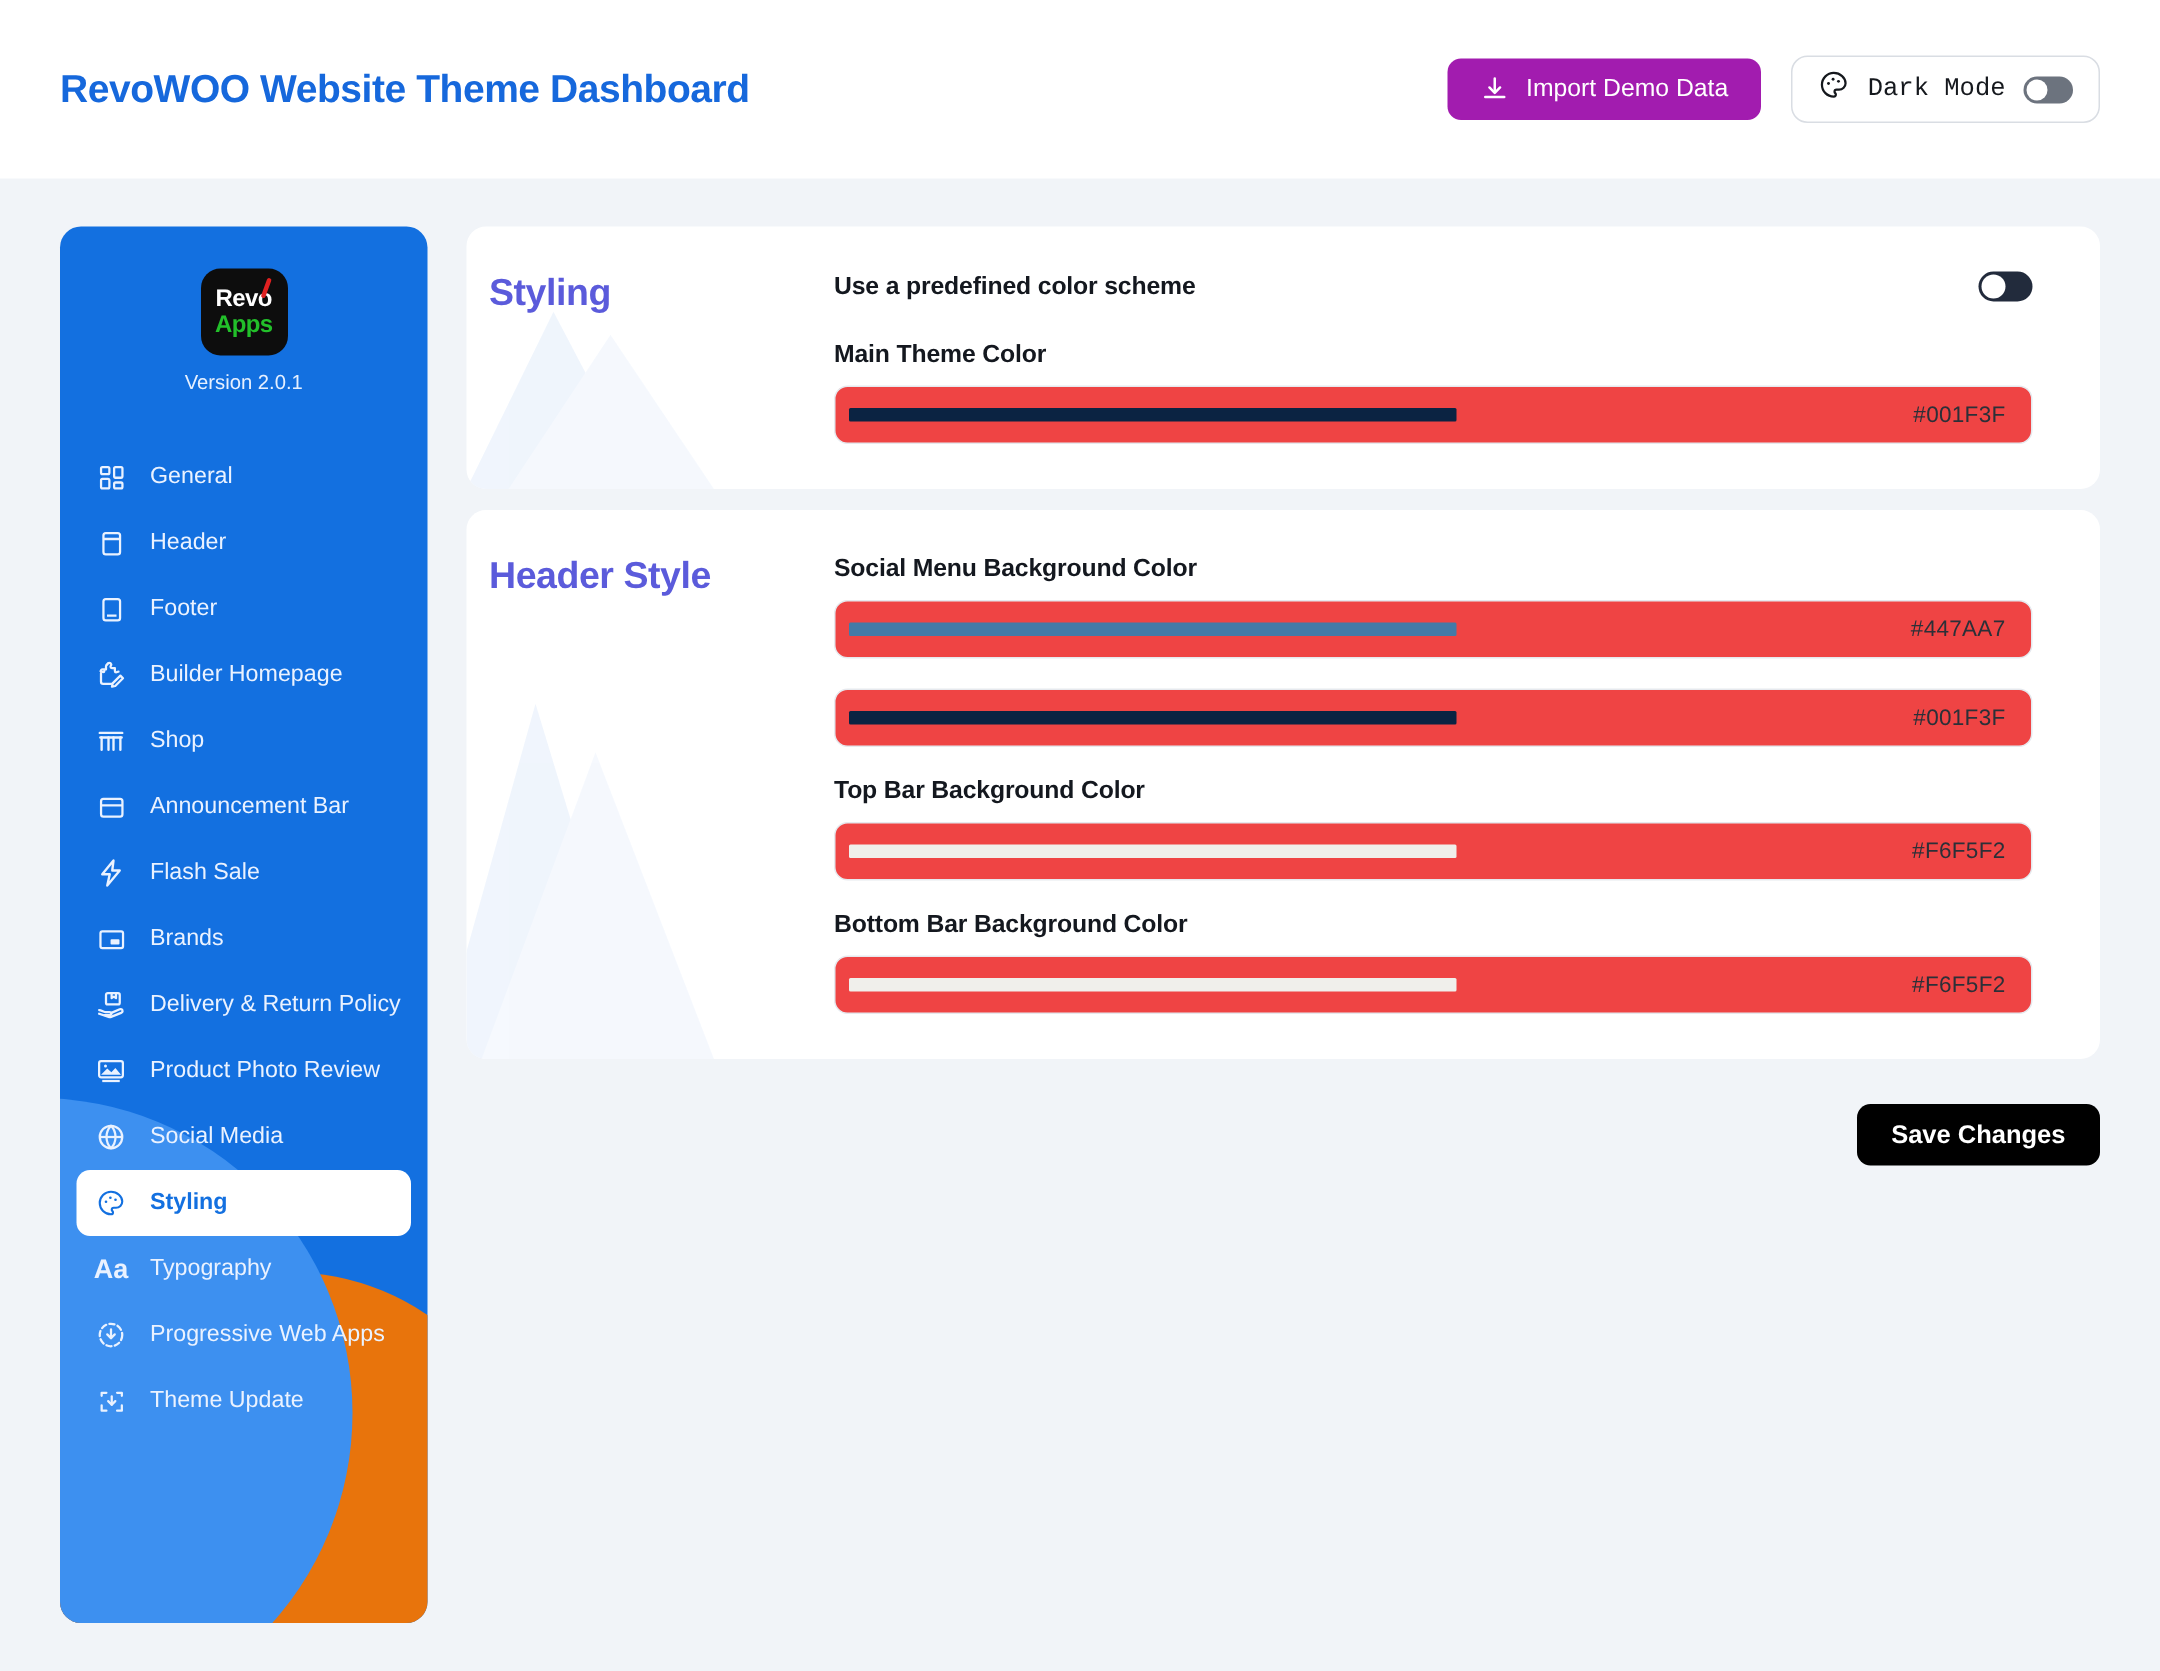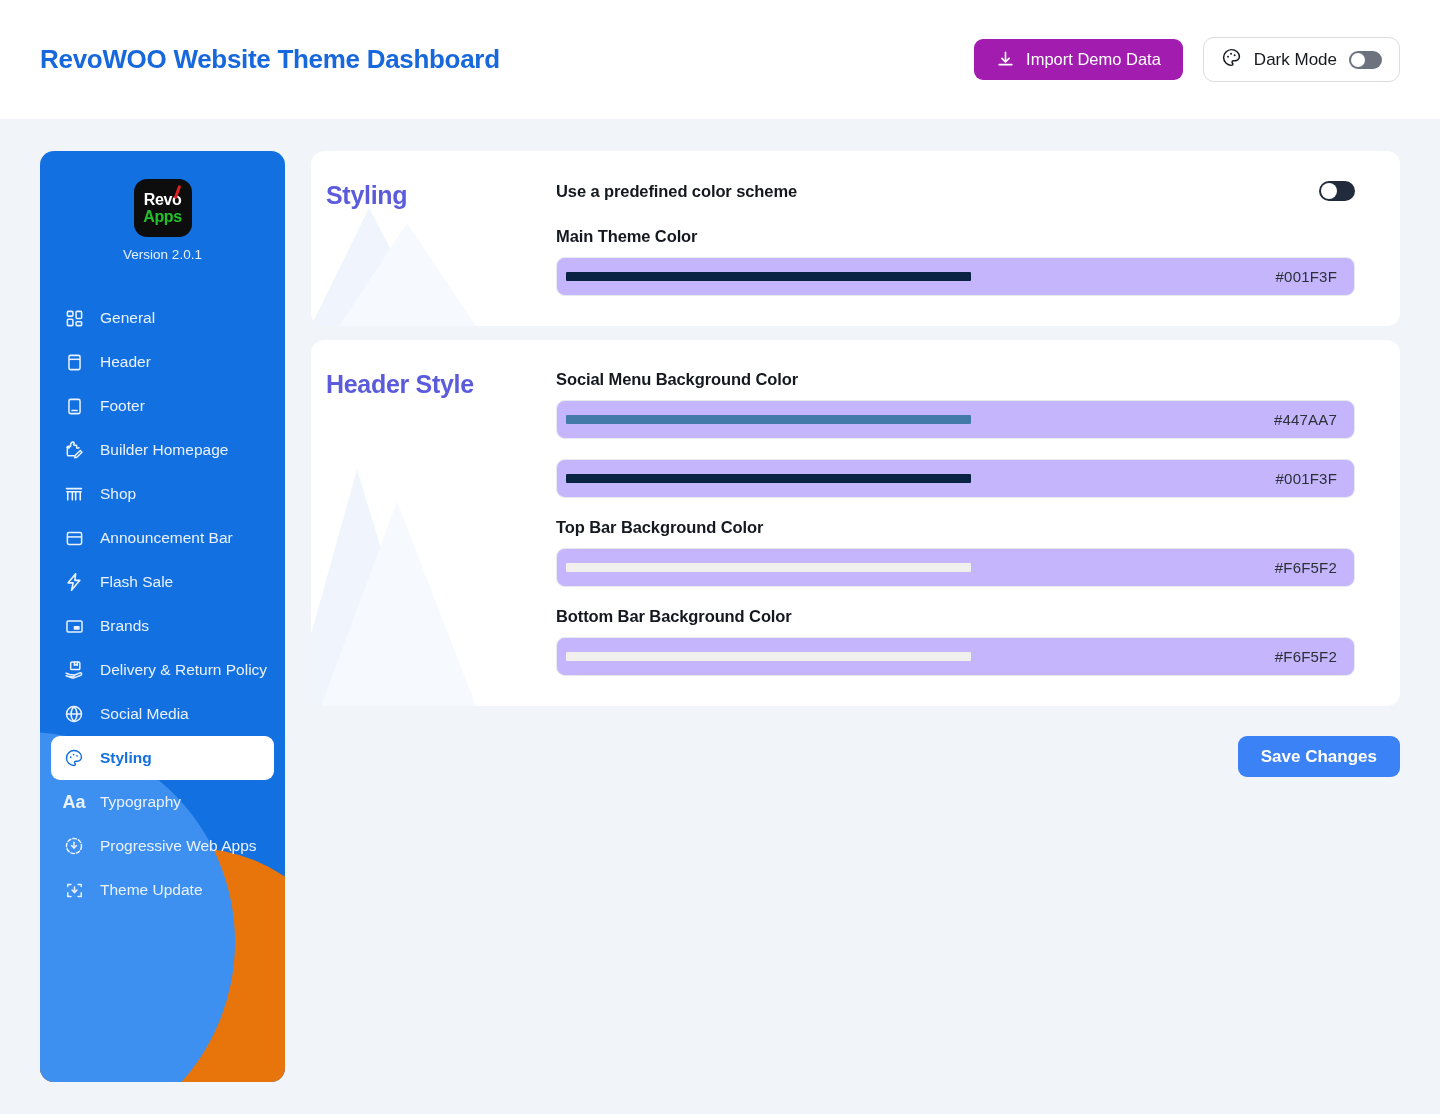--- a/index.html
+++ b/index.html
@@ -51,21 +51,21 @@
     align-items: center;
     gap: 12px;
     background: #fff;
     border: 1.4px solid #d9dde3;
     border-radius: 11px;
     padding: 0 17px;
     height: 45px;
     font-size: 17px;
     color: #15181d;
     cursor: pointer;
-    font-family: Liberation Sans, sans-serif;
+    font-family: Liberation Mono, monospace;
   }
 
   .switch {
     width: 33px;
     height: 18px;
     border-radius: 10px;
     background: #6c737e;
     position: relative;
     flex: none;
     cursor: pointer;
@@ -208,34 +208,34 @@
     font-size: 16.5px;
     font-weight: bold;
     color: #14181f;
     letter-spacing: -0.1px;
   }
   .color-field {
     margin-top: 11px;
     height: 39px;
     border: 1.3px solid #e6e9ee;
     border-radius: 9px;
-    background: #c4b5fd;
+    background: #ef4444;
     display: flex;
     align-items: center;
     justify-content: space-between;
     padding: 0 17px 0 9px;
     cursor: pointer;
   }
   .color-bar { height: 9px; width: 405px; border-radius: 1px; flex: none; }
   .color-hex { font-size: 15px; color: #2b3038; letter-spacing: .2px; }
   .field-group + .field-group { margin-top: 20px; }
 
   .save-row { display: flex; justify-content: flex-end; margin-top: 30px; }
   .save-btn {
-    background: #3b82f6;
+    background: #000000;
     color: #fff;
     border: none;
     border-radius: 9px;
     height: 41px;
     padding: 0 23px;
     font-size: 17px;
     font-weight: bold;
     cursor: pointer;
     font-family: "Liberation Sans", sans-serif;
   }
@@ -388,20 +388,31 @@
             <svg width="20" height="20" viewBox="0 0 24 24" fill="none" stroke="currentColor" stroke-width="1.8" stroke-linejoin="round" stroke-linecap="round">
               <rect x="8" y="2.5" width="11" height="9" rx="1.4"></rect>
                 <path d="M12.5 2.5v4l1.8-1.2L16 6.5v-4"></path>
               <path d="M2.5 16c2 0 3 1.6 5 1.6h3.2c.9 0 1.6.5 1.6 1.2 0 .7-.7 1.2-1.6 1.2H7"></path>
               <path d="M12.3 18.3 19 15.4c1-.4 2 .1 2.2 1 .2.8-.2 1.5-1.1 1.9l-8 3.2c-.7.3-1.3.3-2 0L2.5 19"></path>
             </svg>
           </span>
           <span>Delivery &amp; Return Policy</span>
         </div>
 
+        <div class="nav-item">
+          <span class="ico">
+            <svg width="20" height="20" viewBox="0 0 24 24" fill="none" stroke="currentColor" stroke-width="1.8" stroke-linejoin="round">
+              <rect x="2.5" y="4" width="19" height="13" rx="1.6"></rect>
+              <path d="M4 15 9 10l3.3 3L15.5 9.5 20 15z" fill="currentColor" stroke="none"></path>
+              <circle cx="7.6" cy="8" r="1.2" fill="currentColor" stroke="none"></circle>
+              <path d="M5 20h14"></path>
+            </svg>
+          </span>
+          <span>Product Photo Review</span>
+        </div>
 
         <div class="nav-item">
           <span class="ico">
             <svg width="20" height="20" viewBox="0 0 24 24" fill="none" stroke="currentColor" stroke-width="1.8" stroke-linejoin="round">
               <circle cx="12" cy="12" r="9"></circle>
                 <path d="M3 12h18"></path>
               <path d="M12 3c2.4 2.5 3.6 5.5 3.6 9s-1.2 6.5-3.6 9c-2.4-2.5-3.6-5.5-3.6-9S9.6 5.5 12 3z"></path>
             </svg>
           </span>
           <span>Social Media</span>

